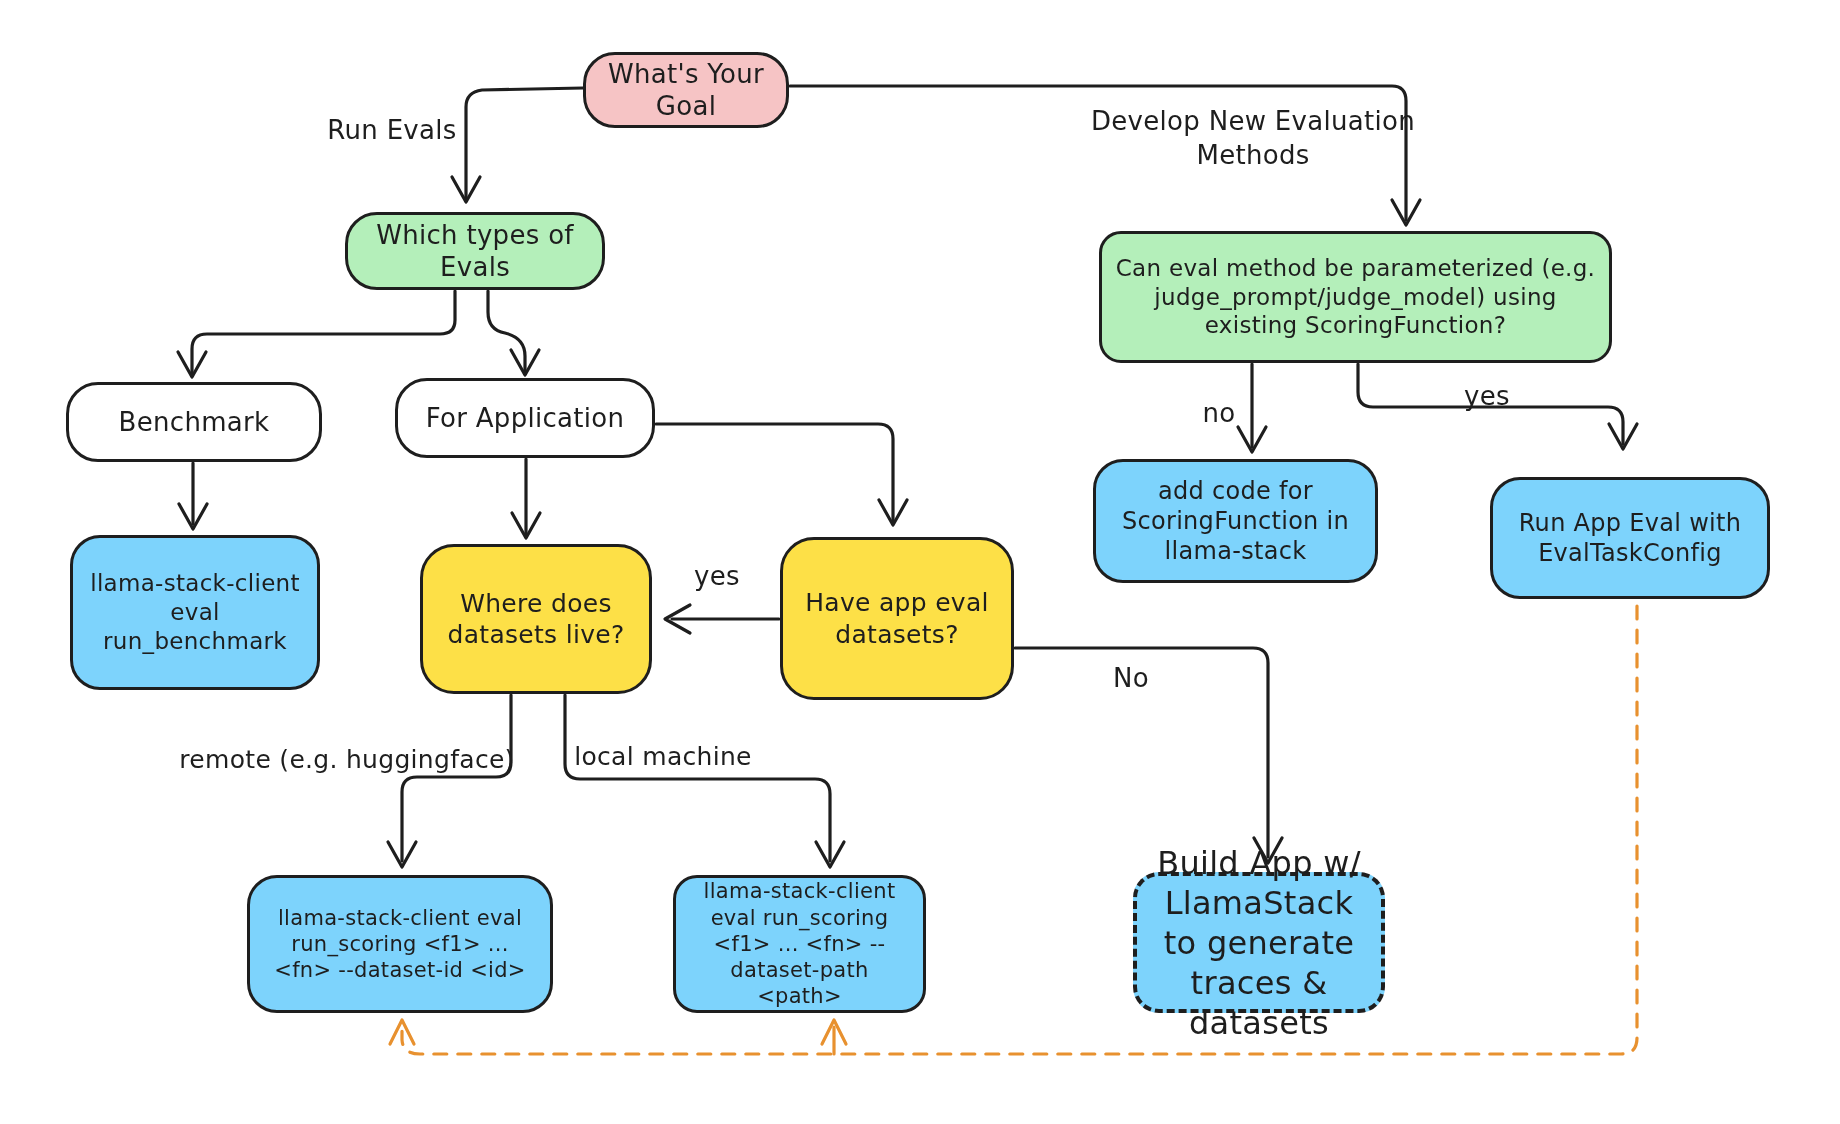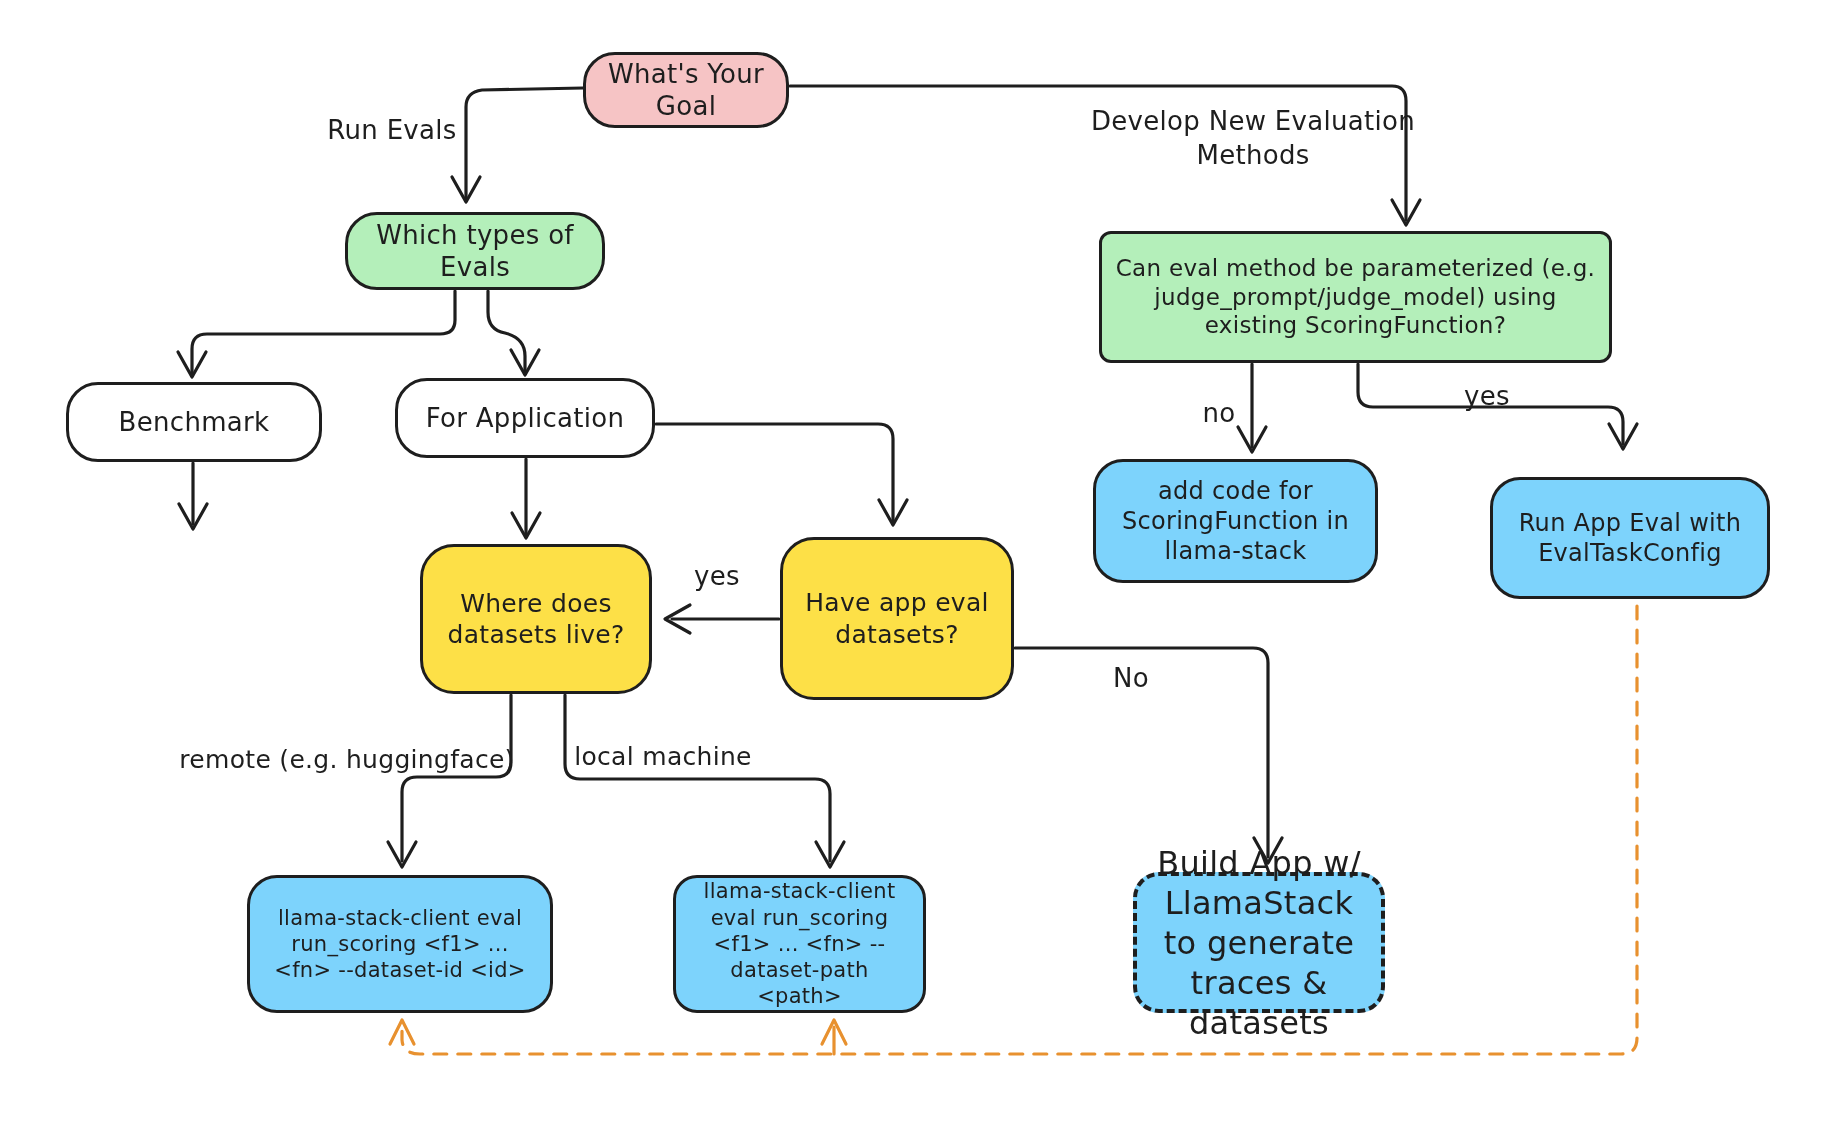--- a/index.html
+++ b/index.html
@@ -91,20 +91,23 @@
   </div>
 
   <div class="node white" style="left:66px;top:382px;width:256px;height:80px;font-size:26px;">
     <span>Benchmark</span>
   </div>
 
   <div class="node white" style="left:395px;top:378px;width:260px;height:80px;font-size:26px;">
     <span>For Application</span>
   </div>
 
+  <div class="node yellow" style="left:70px;top:535px;width:250px;height:155px;font-size:23px;">
+    <span>llama-stack-client eval run_benchmark</span>
+  </div>
 
   <div class="node blue" style="left:420px;top:544px;width:232px;height:150px;">
     <span>Where does datasets live?</span>
   </div>
 
   <div class="node blue" style="left:780px;top:537px;width:234px;height:163px;">
     <span>Have app eval datasets?</span>
   </div>
 
   <div class="node yellow" style="left:247px;top:875px;width:306px;height:138px;font-size:21px;">
@@ -112,21 +115,21 @@
   </div>
 
   <div class="node yellow" style="left:673px;top:875px;width:253px;height:138px;font-size:21px;border-radius:24px;">
     <span>llama-stack-client eval run_scoring &lt;f1&gt; ... &lt;fn&gt; --dataset-path &lt;path&gt;</span>
   </div>
 
   <div class="node yellow dashed" style="left:1133px;top:872px;width:252px;height:141px;font-size:32px;border-radius:26px;">
     <span>Build App w/ LlamaStack to generate traces &amp; datasets</span>
   </div>
 
-  <div class="node green" style="left:1099px;top:231px;width:513px;height:132px;font-size:23px;border-radius:12px;">
+  <div class="node green" style="left:1099px;top:231px;width:513px;height:132px;font-size:23px;border-radius:22px;">
     <span>Can eval method be parameterized (e.g. judge_prompt/judge_model) using existing ScoringFunction?</span>
   </div>
 
   <div class="node yellow" style="left:1093px;top:459px;width:285px;height:124px;font-size:24px;">
     <span>add code for ScoringFunction in llama-stack</span>
   </div>
 
   <div class="node yellow" style="left:1490px;top:477px;width:280px;height:122px;font-size:24px;">
     <span>Run App Eval with EvalTaskConfig</span>
   </div>

